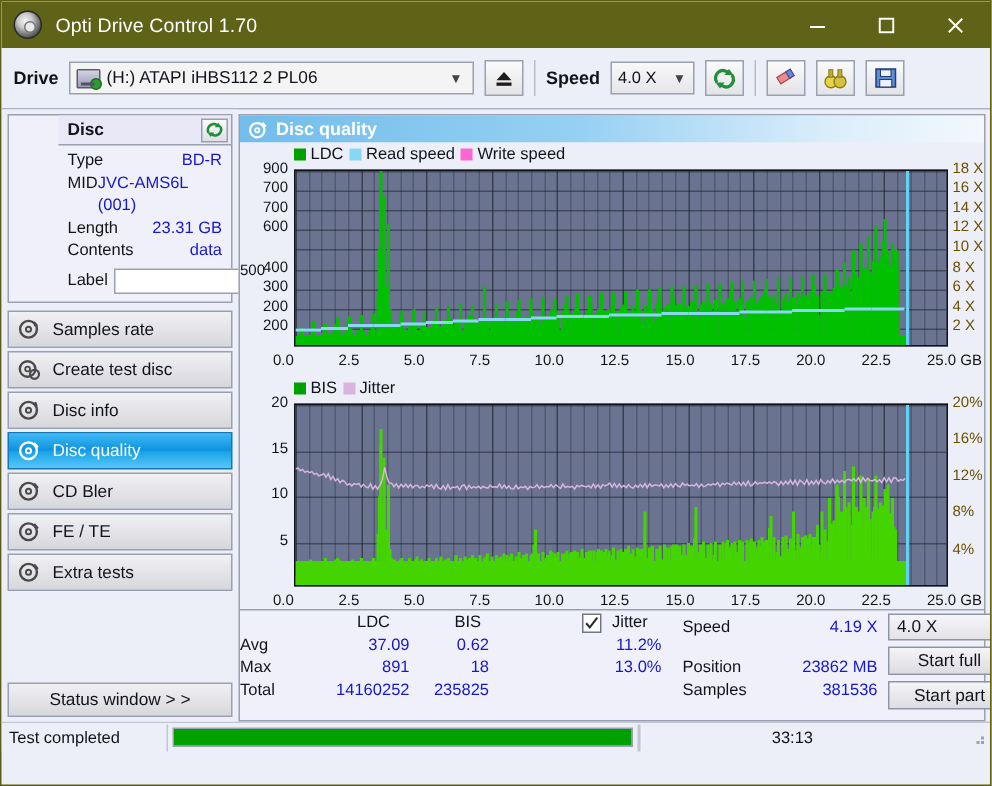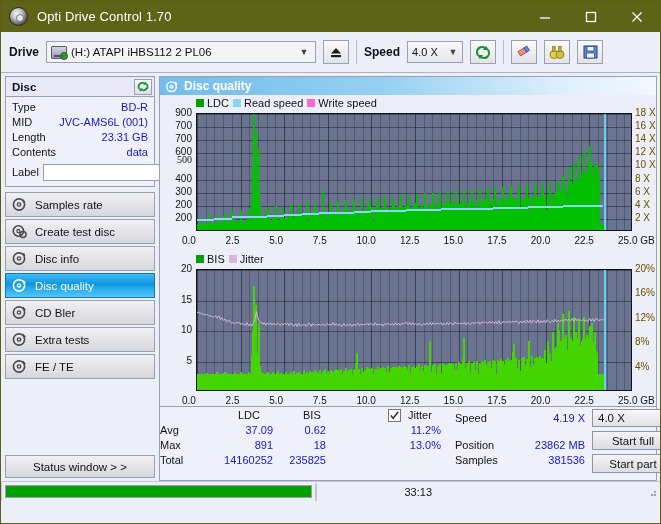--- a/index.html
+++ b/index.html
@@ -138,20 +138,21 @@
   
   .sidebar {
     width: 158px;
     background: #eceff7;
     padding: 3px 4px 0 4px;
     display: flex; flex-direction: column;
   }
   .disc-panel {
     border: 1px solid #9aa0b0;
     background: #f0f0fb;
+    padding-left: 33px;
   }
   .disc-head {
     height: 20px;
     background: #e8e8f6;
     border-bottom: 1px solid #9aa0b0;
     display: flex; align-items: center;
     padding: 0 2px 0 6px;
     justify-content: space-between;
   }
   .disc-head span { font-size: 11.5px; font-weight: bold; color:#11131a; }
@@ -476,29 +477,29 @@
             <path d="M10.8 2.2 L13.3 5.2" stroke="#4a4a4a" stroke-width="1.4"></path>
           </svg>
           <span>CD Bler</span>
         </div>
         <div class="nav-btn">
           <svg class="nav-ico" viewBox="0 0 15 15">
             <circle cx="7" cy="7.5" r="5.6" fill="none" stroke="#4a4a4a" stroke-width="1.6"></circle>
             <circle cx="7" cy="7.5" r="1.7" fill="none" stroke="#4a4a4a" stroke-width="1.3"></circle>
             <path d="M10.8 2.2 L13.3 5.2" stroke="#4a4a4a" stroke-width="1.4"></path>
           </svg>
-          <span>Extra tests</span>
+          <span>FE / TE</span>
         </div>
         <div class="nav-btn">
           <svg class="nav-ico" viewBox="0 0 15 15">
             <circle cx="7" cy="7.5" r="5.6" fill="none" stroke="#4a4a4a" stroke-width="1.6"></circle>
             <circle cx="7" cy="7.5" r="1.7" fill="none" stroke="#4a4a4a" stroke-width="1.3"></circle>
             <path d="M10.8 2.2 L13.3 5.2" stroke="#4a4a4a" stroke-width="1.4"></path>
           </svg>
-          <span>FE / TE</span>
+          <span>Extra tests</span>
         </div>
       </div>
 
       <div class="spacer"></div>
       <div class="status-btn">Status window &gt; &gt;</div>
     </div>
 
     <div class="main">
       <div class="panel">
         <div class="panel-head">
@@ -1199,21 +1200,21 @@
                 <div class="speedline" style="left: 331.36px; top: 92.4333px; width: 17.44px; background: rgb(135, 215, 245);"></div>
                 <div class="speedline" style="left: 348.8px; top: 91.7778px; width: 17.44px; background: rgb(135, 215, 245);"></div>
                 <div class="speedline" style="left: 366.24px; top: 91.1222px; width: 17.44px; background: rgb(135, 215, 245);"></div>
                 <div class="speedline" style="left: 383.68px; top: 90.7944px; width: 22.672px; background: rgb(135, 215, 245);"></div>
                 <div class="cursor" style="left: 406.526px;"></div>
               </div>
               <div class="axis-lbl" style="left: 0px; top: 116.889px; width: 32px; text-align: right;">200</div>
               <div class="axis-lbl" style="left: 0px; top: 103.778px; width: 32px; text-align: right;">200</div>
               <div class="axis-lbl" style="left: 0px; top: 90.6667px; width: 32px; text-align: right;">300</div>
               <div class="axis-lbl" style="left: 0px; top: 77.5556px; width: 32px; text-align: right;">400</div>
-              <div class="axis-lbl" style="left: 0px; top: 59px; width: 32px; text-align: right; font-family: Liberation Serif, serif;">500</div>
+              <div class="axis-lbl" style="left: 0px; top: 80px; width: 32px; text-align: left;">500</div>
               <div class="axis-lbl" style="left: 0px; top: 51.3333px; width: 32px; text-align: right;">600</div>
               <div class="axis-lbl" style="left: 0px; top: 38.2222px; width: 32px; text-align: right;">700</div>
               <div class="axis-lbl" style="left: 0px; top: 25.1111px; width: 32px; text-align: right;">700</div>
               <div class="axis-lbl" style="left: 0px; top: 12px; width: 32px; text-align: right;">900</div>
               <div class="axis-lbl r" style="left: 475px; top: 116.889px;">2 X</div>
               <div class="axis-lbl r" style="left: 475px; top: 103.778px;">4 X</div>
               <div class="axis-lbl r" style="left: 475px; top: 90.6667px;">6 X</div>
               <div class="axis-lbl r" style="left: 475px; top: 77.5556px;">8 X</div>
               <div class="axis-lbl r" style="left: 475px; top: 64.4444px;">10 X</div>
               <div class="axis-lbl r" style="left: 475px; top: 51.3333px;">12 X</div>
@@ -1955,20 +1956,21 @@
             <span class="chev" style="margin-left:auto">▼</span>
           </div>
           <div class="res-btn" style="left:432px; top:24px; width:82px; height:19px;">Start full</div>
           <div class="res-btn" style="left:432px; top:47px; width:82px; height:19px;">Start part</div>
         </div>
       </div>
     </div>
   </div>
 
   <div class="statusbar">
+    <div class="sb-cell" style="width:110px">Test completed</div>
     <div class="sb-sep"></div>
     <div class="progress">
         <i id="progfill" style="width: 100%;"></i>
       </div>
     <div class="sb-sep"></div>
     <div class="sb-sep"></div>
     <div class="sb-cell" style="width:120px; justify-content:flex-end">33:13</div>
     <div class="grip">
       <i style="left:7px;top:7px"></i>
         <i style="left:4px;top:7px"></i>

